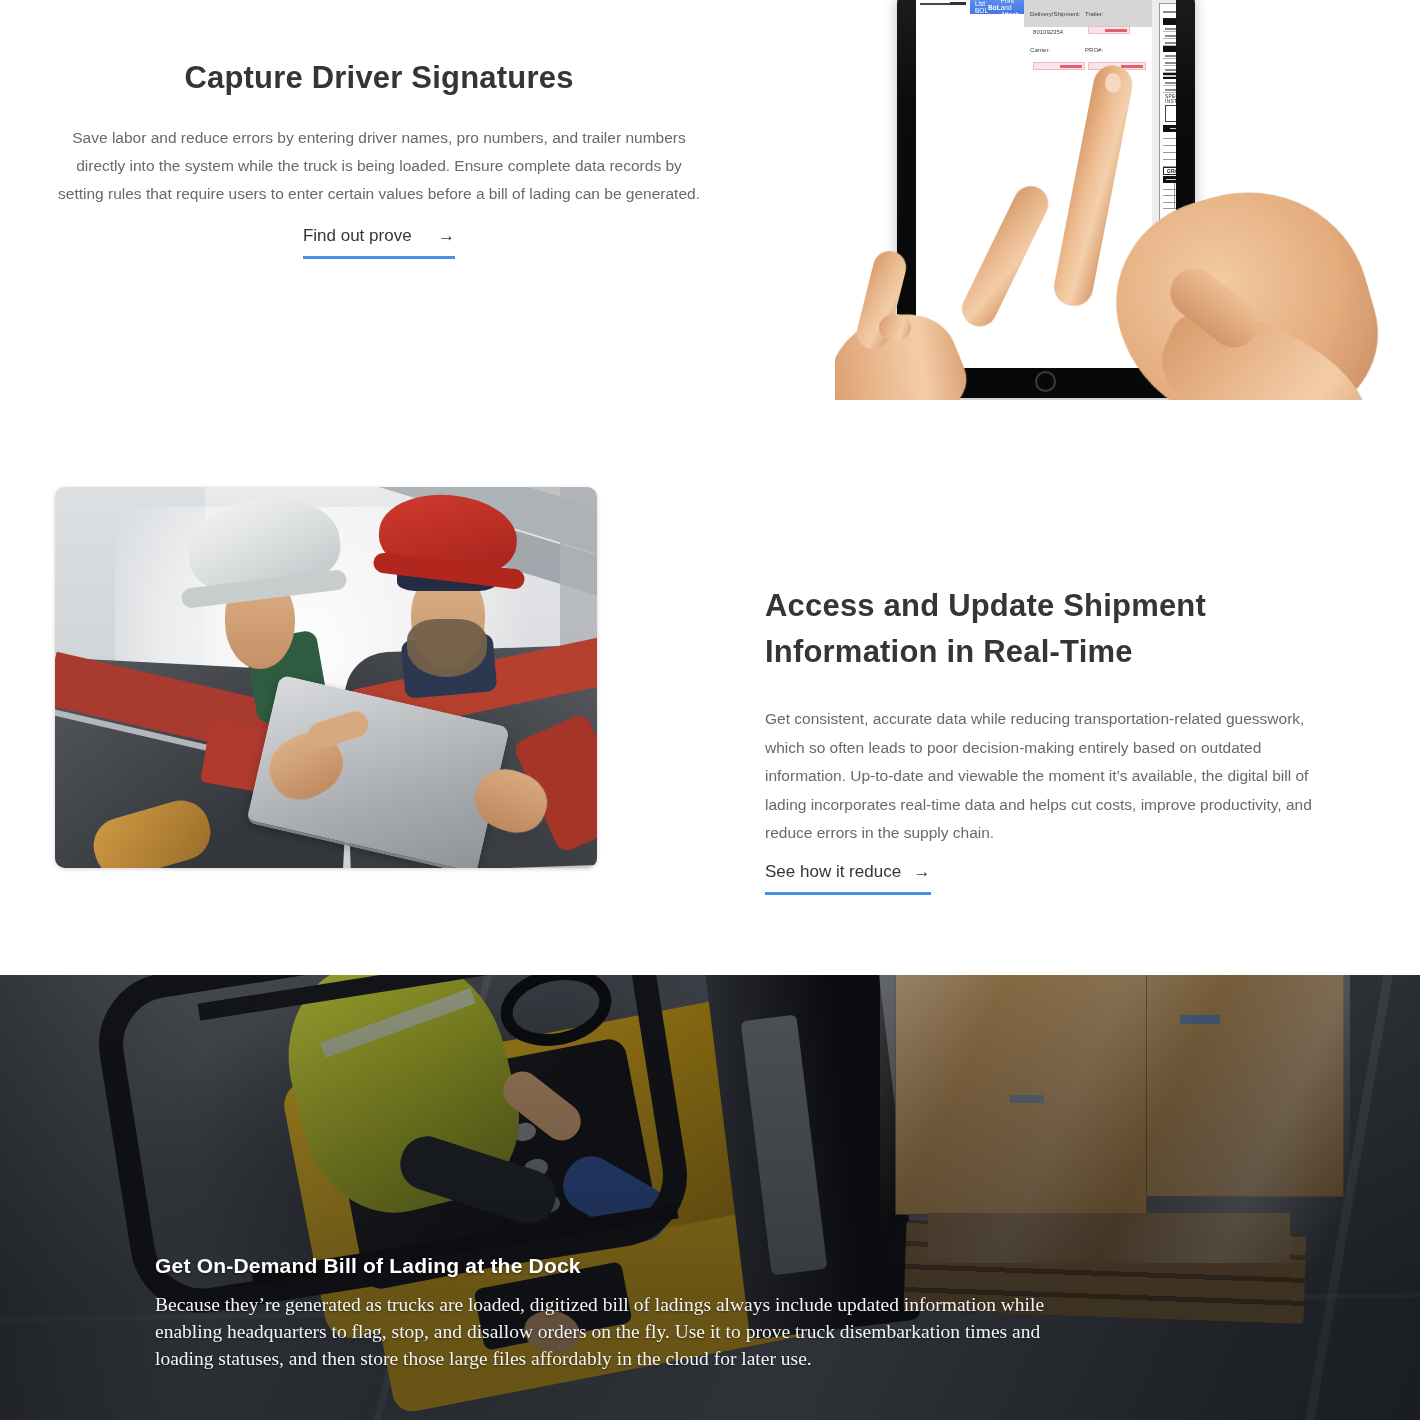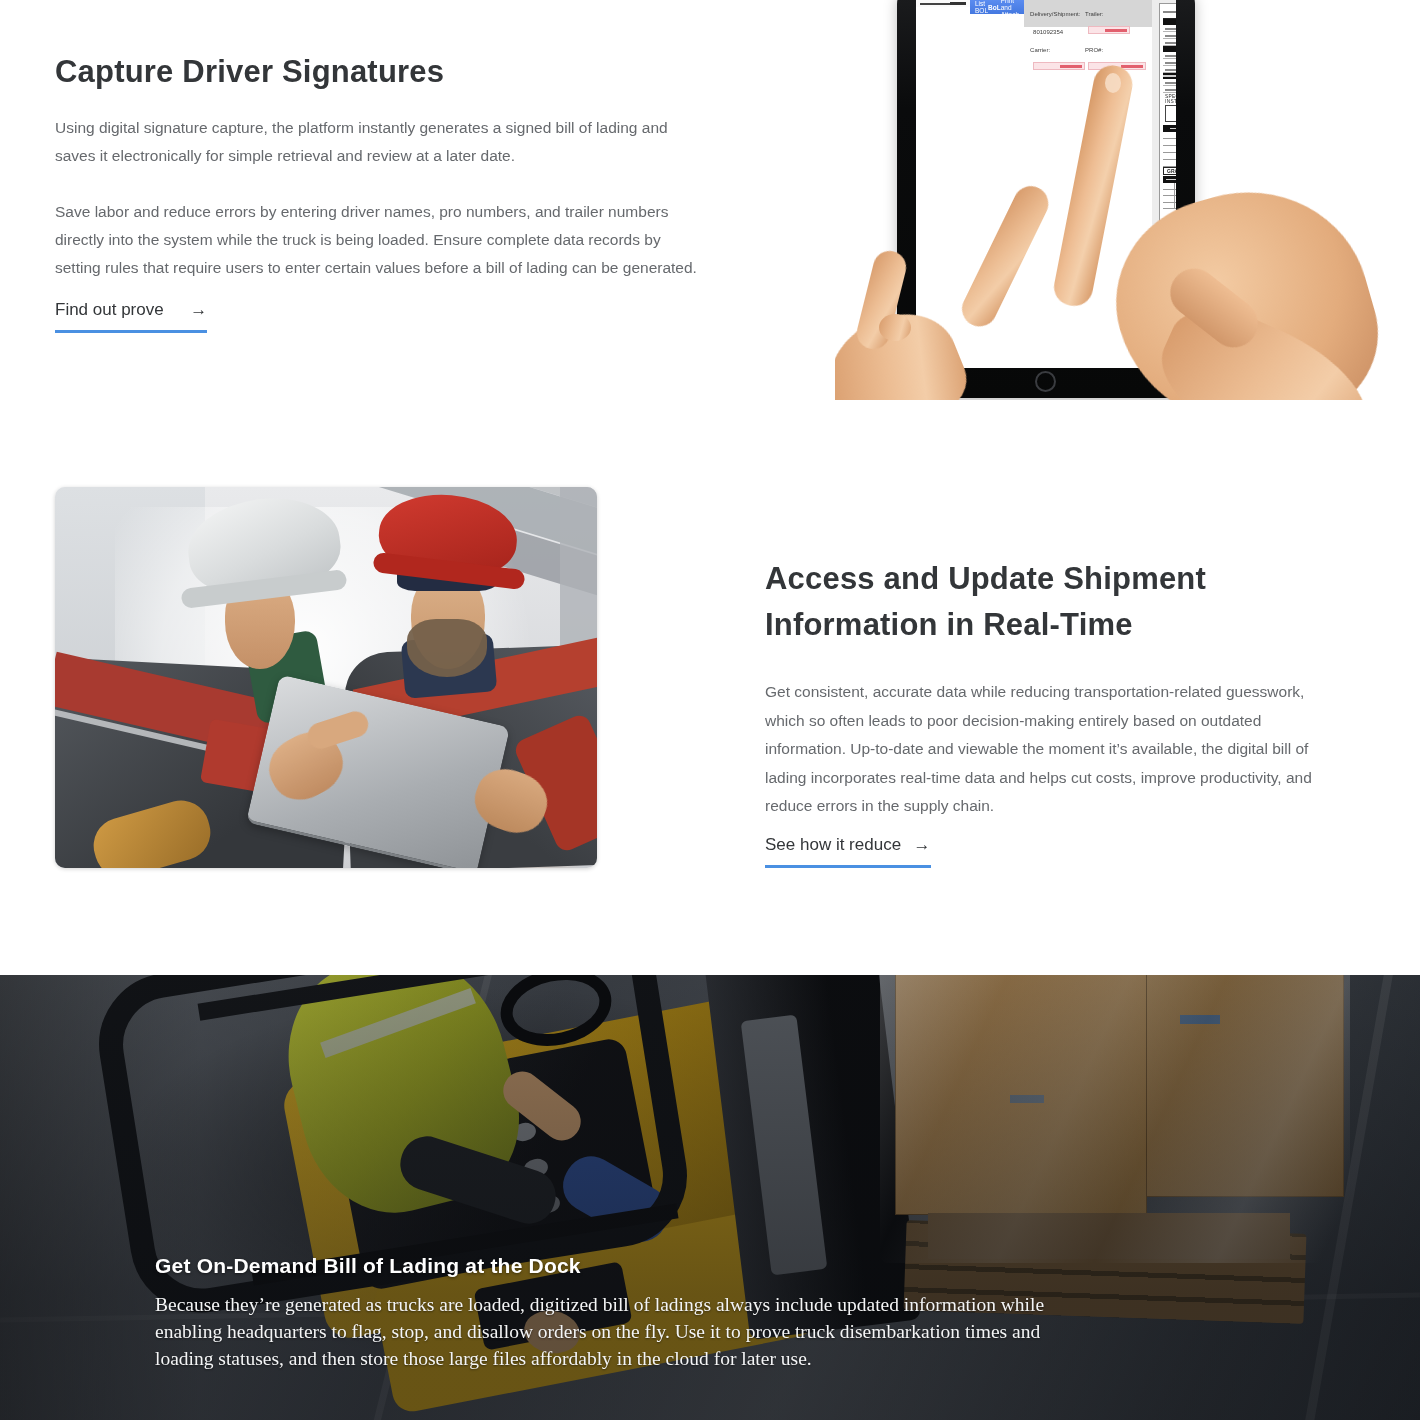--- a/index.html
+++ b/index.html
@@ -83,23 +83,22 @@
       linear-gradient(115deg,#6a6f75 0%,#4a4f56 35%,#5d6268 60%,#3c4147 85%,#2f343a 100%); }
   .dock-overlay { left:0; top:0; width:1420px; height:445px; background:linear-gradient(180deg, rgba(8,10,14,.30), rgba(8,10,14,.54) 72%); }
   .dock h2 { font-size:21px; font-weight:bold; color:#fff; letter-spacing:.2px; text-shadow:0 1px 3px rgba(0,0,0,.5); }
   .dock p { font-size:19.5px; line-height:27px; color:#f4f5f6; text-shadow:0 1px 2px rgba(0,0,0,.5); }
 </style>
 </head>
 <body>
 
 <div class="page">
 
-  <section class="abs" style="left:55px; top:54px; width:648px;">
+  <section class="abs" style="left:55px; top:60px; width:648px;text-align:center;">
     <h2 class="sec-head">Capture Driver Signatures</h2>
-    <p class="sec-body" style="margin-top:24px;">Using digital signature capture, the platform instantly generates a signed bill of lading and saves it electronically for simple retrieval and review at a later date.</p>
     <p class="sec-body" style="margin-top:28px;">Save labor and reduce errors by entering driver names, pro numbers, and trailer numbers directly into the system while the truck is being loaded. Ensure complete data records by setting rules that require users to enter certain values before a bill of lading can be generated.</p>
     <a class="cta" style="margin-top:18px;">
       <span class="lbl">Find out prove</span>
       <span class="arr" style="margin-left:22px;">→</span>
     </a>
   </section>
 
   <div class="abs tabwrap">
     <div class="abs tablet">
 
@@ -353,21 +352,21 @@
     <div class="abs" style="left:324px; top:8px; width:138px; height:82px; border-radius:50% 50% 45% 45%; transform:rotate(5deg); background:linear-gradient(160deg,#d23b30,#a3221a);"></div>
     <div class="abs" style="left:318px; top:74px; width:152px; height:20px; border-radius:10px; transform:rotate(7deg); background:#b1271e;"></div>
 
     <div class="abs" style="left:205px; top:212px; width:236px; height:152px; border-radius:10px; transform:rotate(13deg); background:linear-gradient(150deg,#dadcde,#a9adb1 60%,#8f9397); border-bottom:3px solid #7c8084; box-shadow:0 3px 8px rgba(0,0,0,.25);"></div>
     <div class="abs" style="left:214px; top:248px; width:74px; height:62px; border-radius:45%; transform:rotate(-28deg); background:linear-gradient(180deg,#dcae85,#c08c62); filter:blur(.4px);"></div>
     <div class="abs" style="left:252px; top:230px; width:62px; height:26px; border-radius:13px; transform:rotate(-18deg); background:#d8a87e; filter:blur(.4px);"></div>
     <div class="abs" style="left:420px; top:284px; width:72px; height:60px; border-radius:45%; transform:rotate(20deg); background:linear-gradient(180deg,#d8a87e,#bd8a5e); filter:blur(.4px);"></div>
   </div>
 
   <section class="abs" style="left:765px; top:556px; width:570px;">
-    <h2 class="sec-head" style="width:512px; line-height:46px;">Access and Update Shipment Information in Real-Time</h2>
+    <h2 class="sec-head" style="width:512px; line-height:46px;margin-top:27px;">Access and Update Shipment Information in Real-Time</h2>
     <p class="sec-body" style="margin-top:30px; width:568px; line-height:28.5px;">Get consistent, accurate data while reducing transportation-related guesswork, which so often leads to poor decision-making entirely based on outdated information. Up-to-date and viewable the moment it’s available, the digital bill of lading incorporates real-time data and helps cut costs, improve productivity, and reduce errors in the supply chain.</p>
     <a class="cta" style="margin-top:14px;">
       <span class="lbl">See how it reduce</span>
       <span class="arr" style="margin-left:8px;">→</span>
     </a>
   </section>
 
   <div class="abs dock">
 
     <div class="abs" style="left:430px; top:-40px; width:7px; height:520px; background:rgba(255,255,255,.10); transform:rotate(14deg);"></div>

